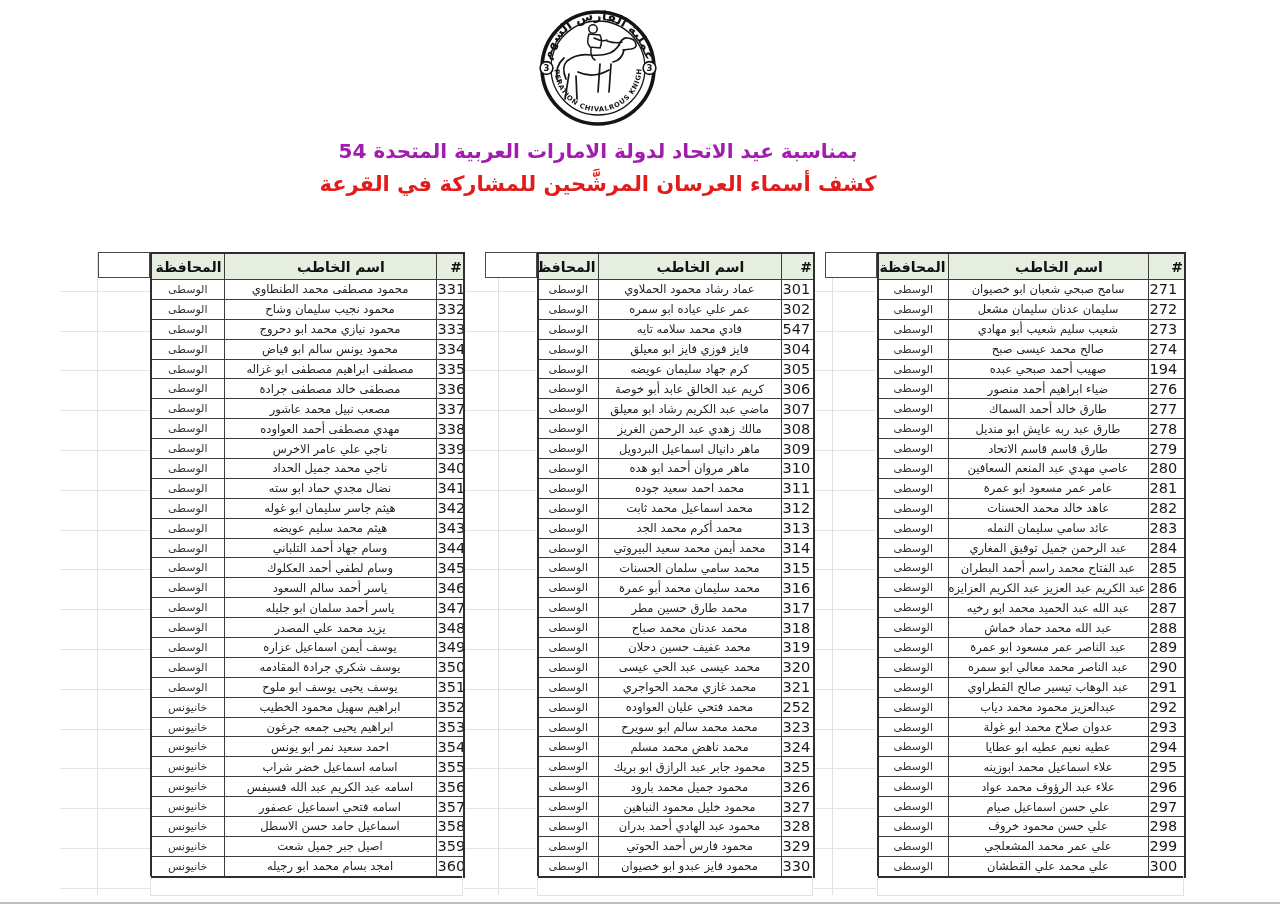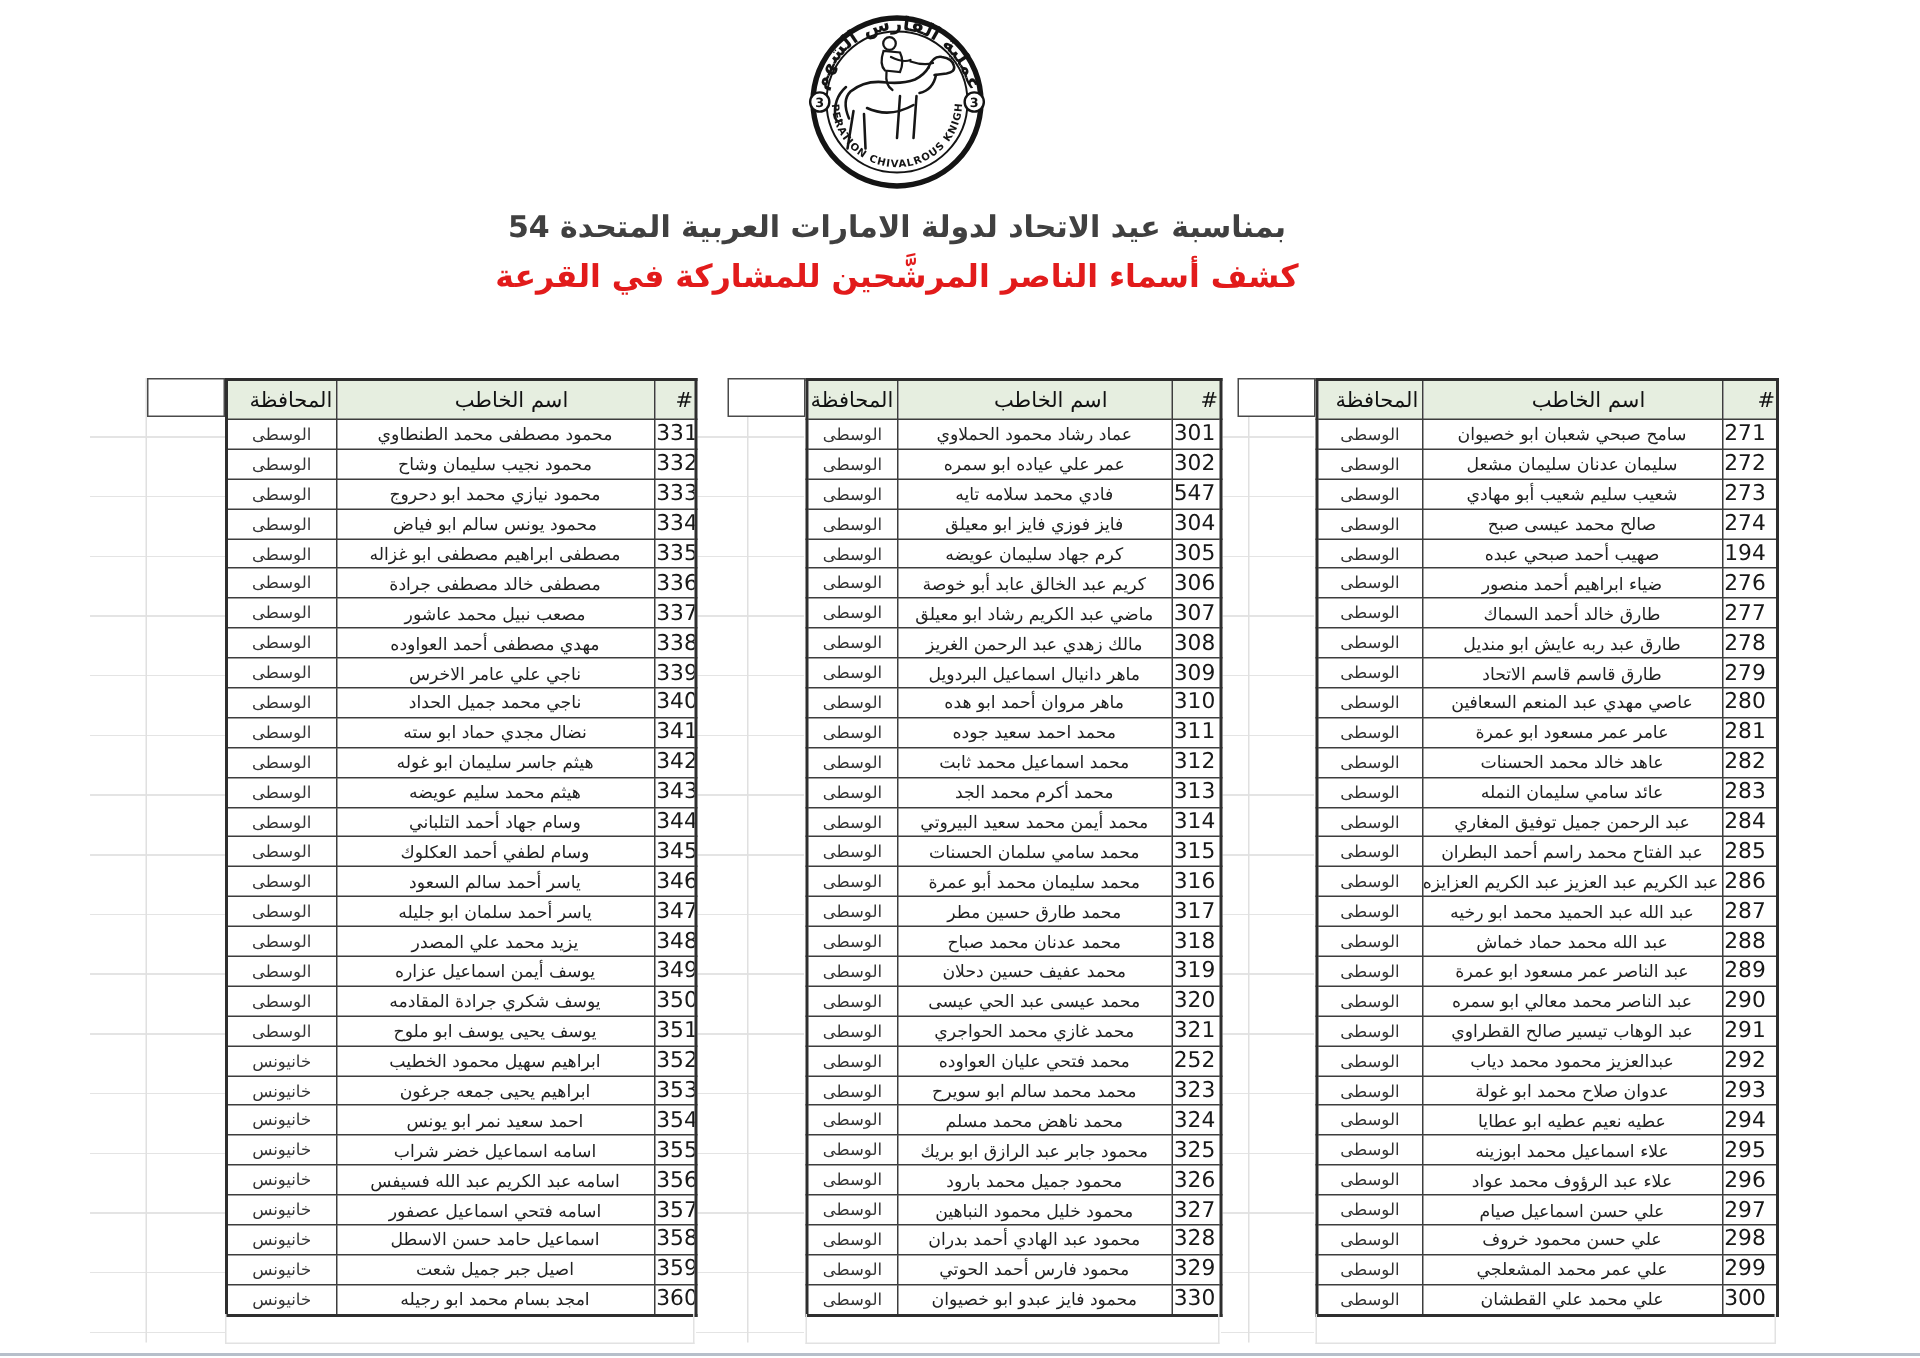--- a/index.html
+++ b/index.html
@@ -4,41 +4,41 @@
 <style>
   html,body{margin:0;padding:0;}
   body{
     width:1280px;height:905px;position:relative;background:#ffffff;
     font-family:"DejaVu Sans",sans-serif;overflow:hidden;color:#1f1f1f;
   }
   
   .doc-header{position:absolute;top:8px;left:0;width:1196px;text-align:center;}
   .logo-wrap{display:inline-block;width:120px;height:120px;}
   .title1{margin:4px 0 0 0;font-size:21px;font-weight:bold;color:#161616;direction:rtl;}
-  .title2{margin:7px 0 0 0;font-size:20px;font-weight:bold;color:#404040;direction:rtl;}
+  .title2{margin:7px 0 0 0;font-size:20px;font-weight:bold;color:#a21caf;direction:rtl;}
   .title3{margin:9px 0 0 0;font-size:21px;font-weight:bold;direction:rtl;}
   
   .grid-strip{
     position:absolute;top:252px;height:643px;
     background:repeating-linear-gradient(to bottom,
       transparent 0 38.8px,#e4e4e4 38.8px 39.8px);
   }
   .faint-v{position:absolute;width:1px;background:#e0e0e0;}
   .under-grid{position:absolute;height:19px;border:1px solid #e2e2e2;border-top:none;}
   .hdr-stub{position:absolute;top:252px;height:26px;background:#fff;border:1px solid #4a4a4a;box-sizing:border-box;}
   
   .sheet-table{
     position:absolute;top:252px;border-collapse:collapse;table-layout:fixed;
     direction:rtl;background:#fff;border:2px solid #2e2e2e;
   }
   .sheet-table th,.sheet-table td{
     border:1px solid #3d3d3d;padding:0 2px;overflow:hidden;white-space:nowrap;
   }
   .sheet-table th{
-    height:25px;background:#e6eee0;font-weight:normal;font-size:14px;text-align:center;color:#111;padding-left:24px;
+    height:25px;background:#e6eee0;font-weight:bold;font-size:14px;text-align:center;color:#111;padding-left:24px;
   }
   .sheet-table td{height:18.9px;}
   .sheet-table td.num{direction:ltr;text-align:left;font-size:14.5px;color:#181818;padding:0 1px;}
   .sheet-table td.name{text-align:center;font-size:11.5px;color:#222;}
   .sheet-table td.gov{text-align:center;font-size:11px;color:#333;}
   
   .bottom-bar{position:absolute;left:0;bottom:1px;width:1280px;height:2px;background:#b7bfca;}
 </style>
 </head>
 <body>
@@ -90,21 +90,21 @@
 
       <g>
         <circle cx="8.5" cy="60" r="6.4" fill="#fff" stroke="#141414" stroke-width="1.6"></circle>
         <circle cx="111.5" cy="60" r="6.4" fill="#fff" stroke="#141414" stroke-width="1.6"></circle>
         <text x="8.5" y="63" font-size="8.5" font-weight="bold" text-anchor="middle" fill="#141414">3</text>
         <text x="111.5" y="63" font-size="8.5" font-weight="bold" text-anchor="middle" fill="#141414">3</text>
       </g>
     </svg>
   </div>
   <div class="title2">بمناسبة عيد الاتحاد لدولة الامارات العربية المتحدة 54</div>
-  <div class="title3" style="color: rgb(226, 27, 27);">كشف أسماء الناصر المرشَّحين للمشاركة في القرعة</div>
+  <div class="title3" style="color: rgb(226, 27, 27);">كشف أسماء العرسان المرشَّحين للمشاركة في القرعة</div>
 </div>
 
 <table class="sheet-table" style="left:877px;width:307px;">
     <colgroup>
       <col style="width:37px">
       <col style="width:200px">
       <col style="width:70px">
     </colgroup>
     <tbody>
       <tr>

